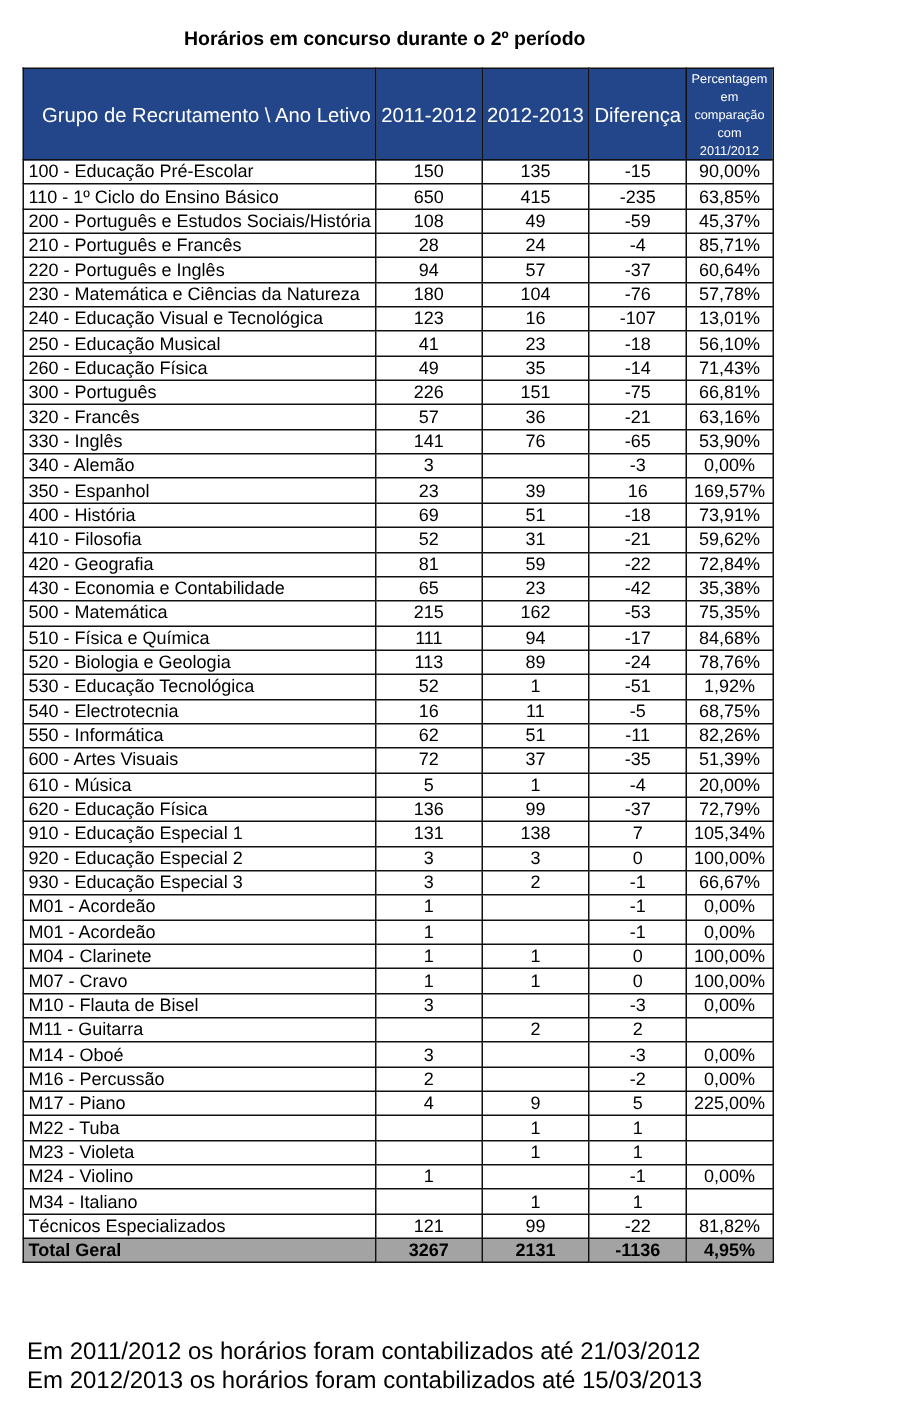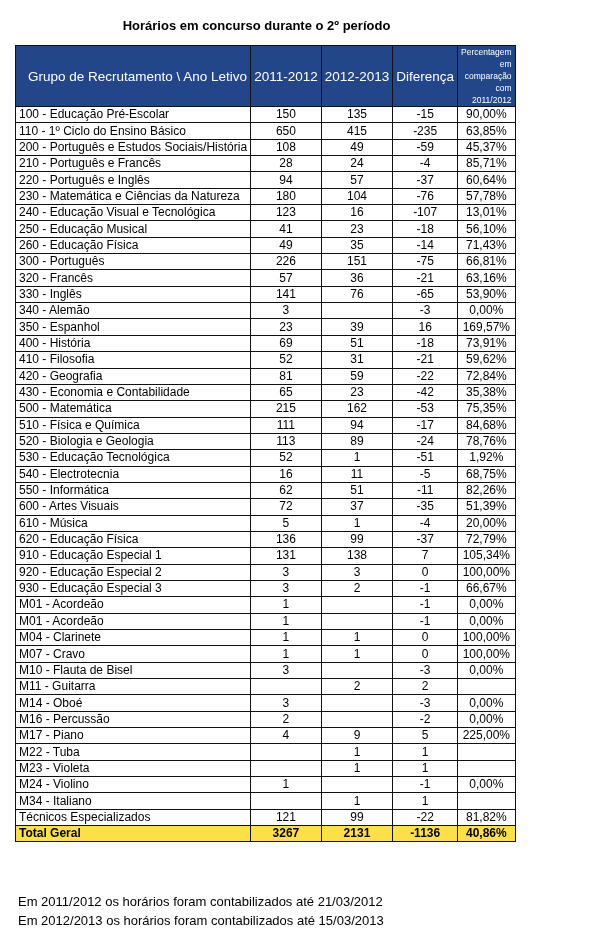--- a/index.html
+++ b/index.html
@@ -1,27 +1,27 @@
 <!DOCTYPE html>
 <html><head>
 <meta charset="utf-8">
 <style>
   html, body { margin: 0; padding: 0; background: #ffffff; }
   body { width: 600px; height: 941px; position: relative; font-family: "Liberation Sans", "DejaVu Sans", sans-serif; color: #000; overflow: hidden; }
   .title { position: absolute; top: 18px; left: 0; width: 513px; text-align: center; font-weight: bold; font-size: 13px; }
   table.data { position: absolute; top: 45px; left: 15px; width: 492px; border-collapse: collapse; font-size: 12px; }
   table.data td, table.data th { border: 1.5px solid #111; padding: 0 3px; height: 15.35px; line-height: 15px; white-space: nowrap; }
-  table.data thead th { background: #23468a; color: #fff; font-weight: normal; height: 52px; font-size: 13.5px; text-align: right; }
+  table.data thead th { background: #23468a; color: #fff; font-weight: normal; height: 52px; font-size: 13.5px; }
   table.data thead th.group { text-align: right; padding-left: 4px; }
   table.data thead th.pct { font-size: 8.5px; line-height: 12px; white-space: normal; width: 76px; }
   td.num { text-align: center; }
   col.c0 { width: 280px; }
   col.c1, col.c2, col.c3 { width: 56px; }
-  tr.total td { background: #fde047; font-weight: bold; }
-  .notes { position: absolute; top: 892px; left: 18px; font-size: 13px; line-height: 19px; }
+  tr.total td { background: #a3a3a3; font-weight: bold; }
+  .notes { position: absolute; top: 892px; left: 18px; font-size: 16px; line-height: 19px; }
 </style>
 </head>
 <body>
 
 <div class="title">Horários em concurso durante o 2º período</div>
 
 <table class="data">
   <colgroup>
       <col class="c0">
       <col class="c1">
@@ -345,21 +345,21 @@
         <td class="num">121</td>
         <td class="num">99</td>
         <td class="num">-22</td>
         <td class="num">81,82%</td>
       </tr>
       <tr class="total">
         <td>Total Geral</td>
         <td class="num">3267</td>
         <td class="num">2131</td>
         <td class="num">-1136</td>
-        <td class="num">40,86%</td>
+        <td class="num">4,95%</td>
       </tr>
     </tbody>
 </table>
 
 <div class="notes">
   <div>Em 2011/2012 os horários foram contabilizados até 21/03/2012</div>
   <div>Em 2012/2013 os horários foram contabilizados até 15/03/2013</div>
 </div>
 
 </body></html>

